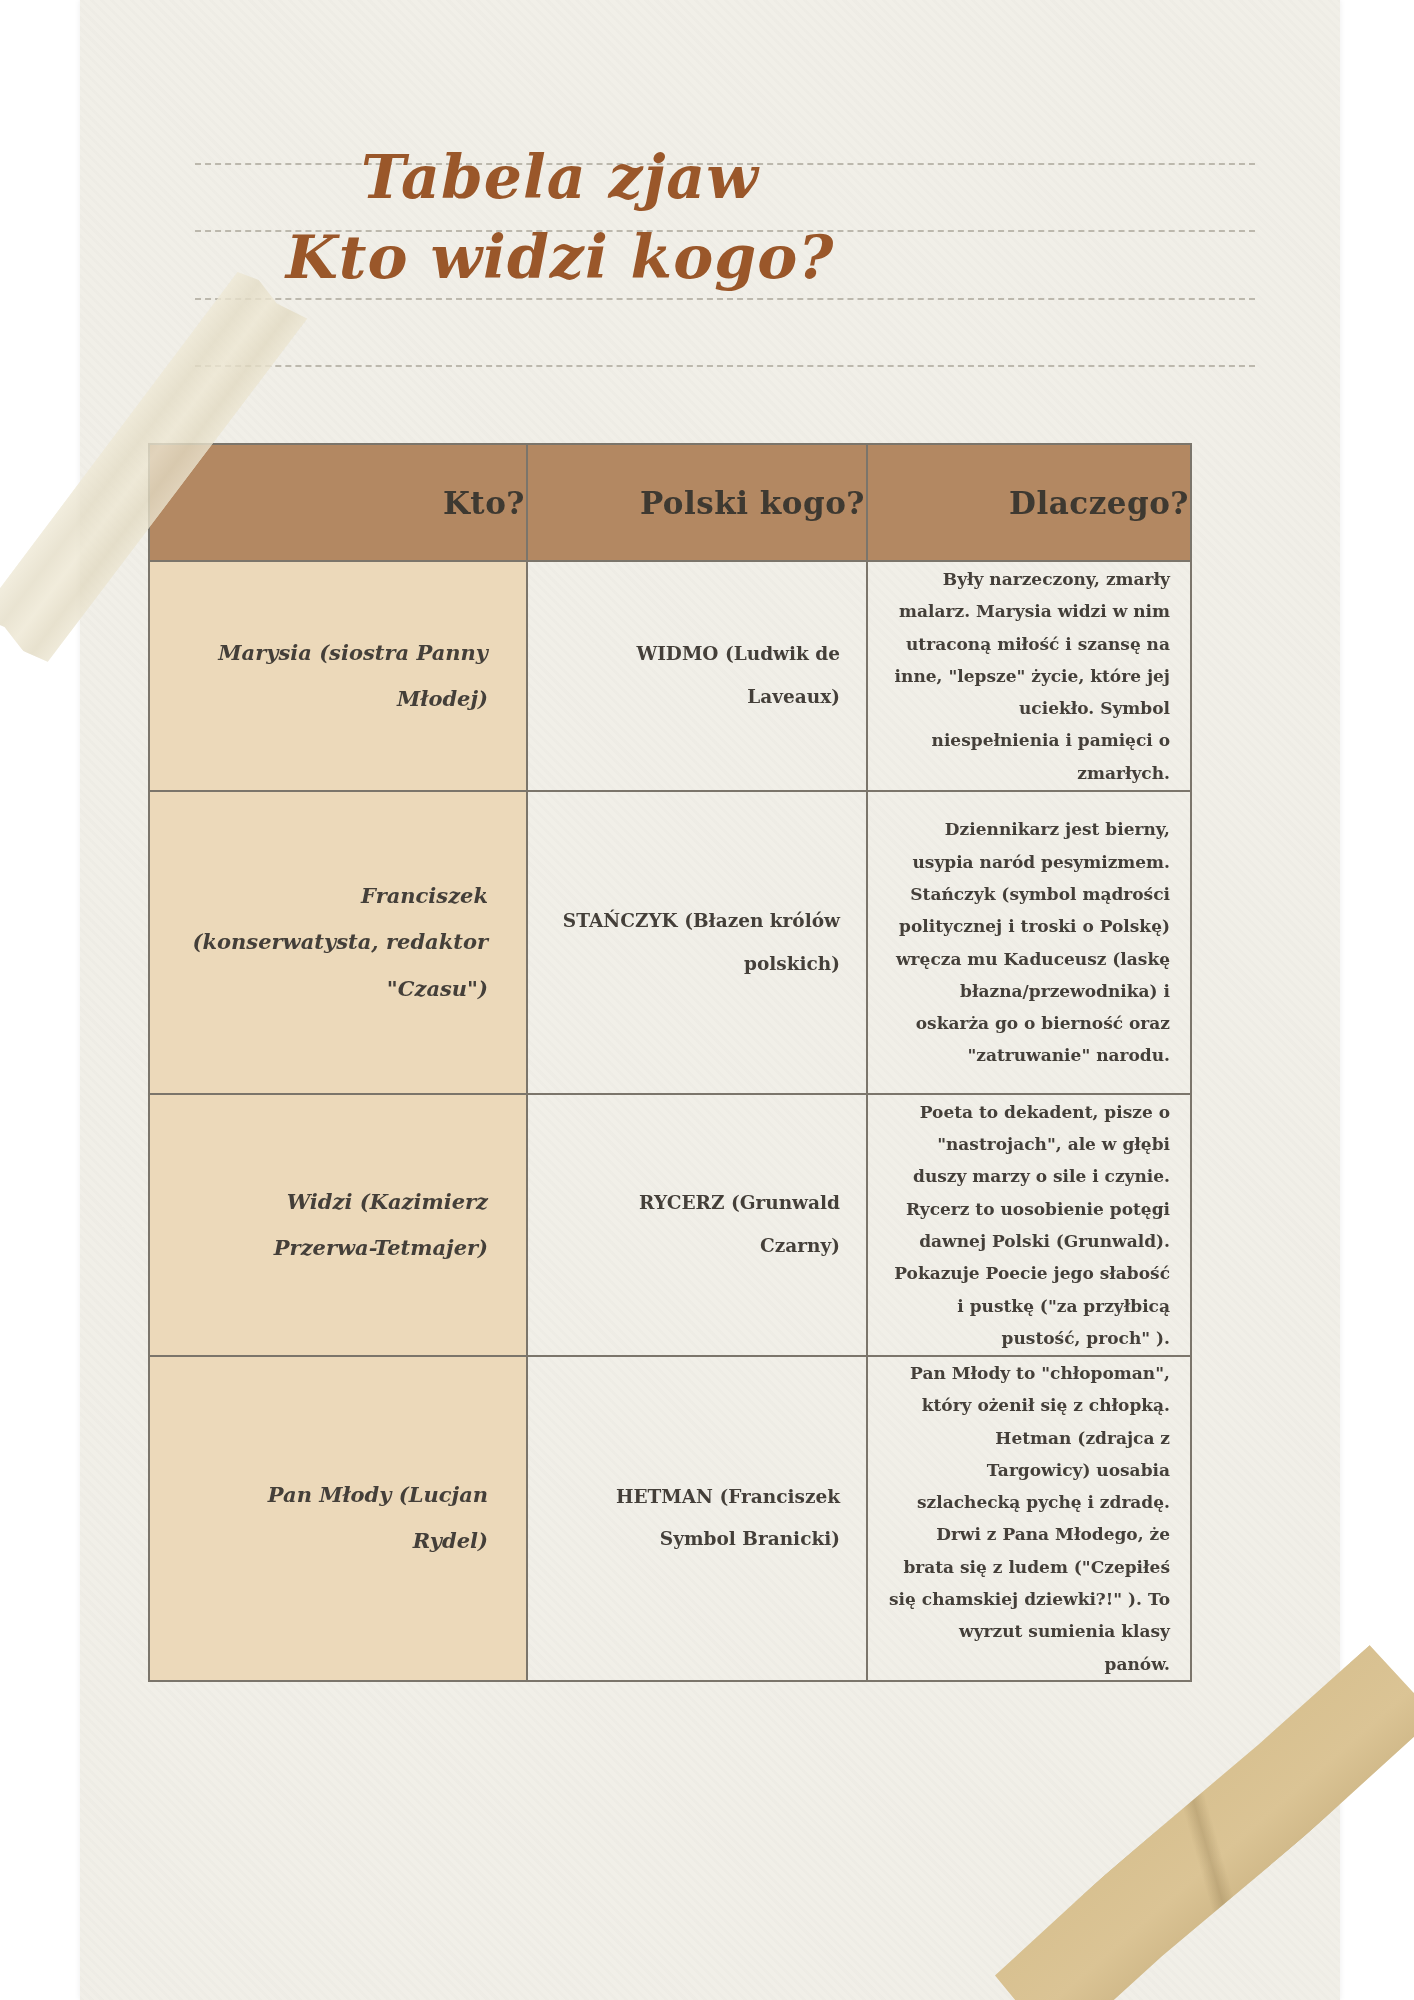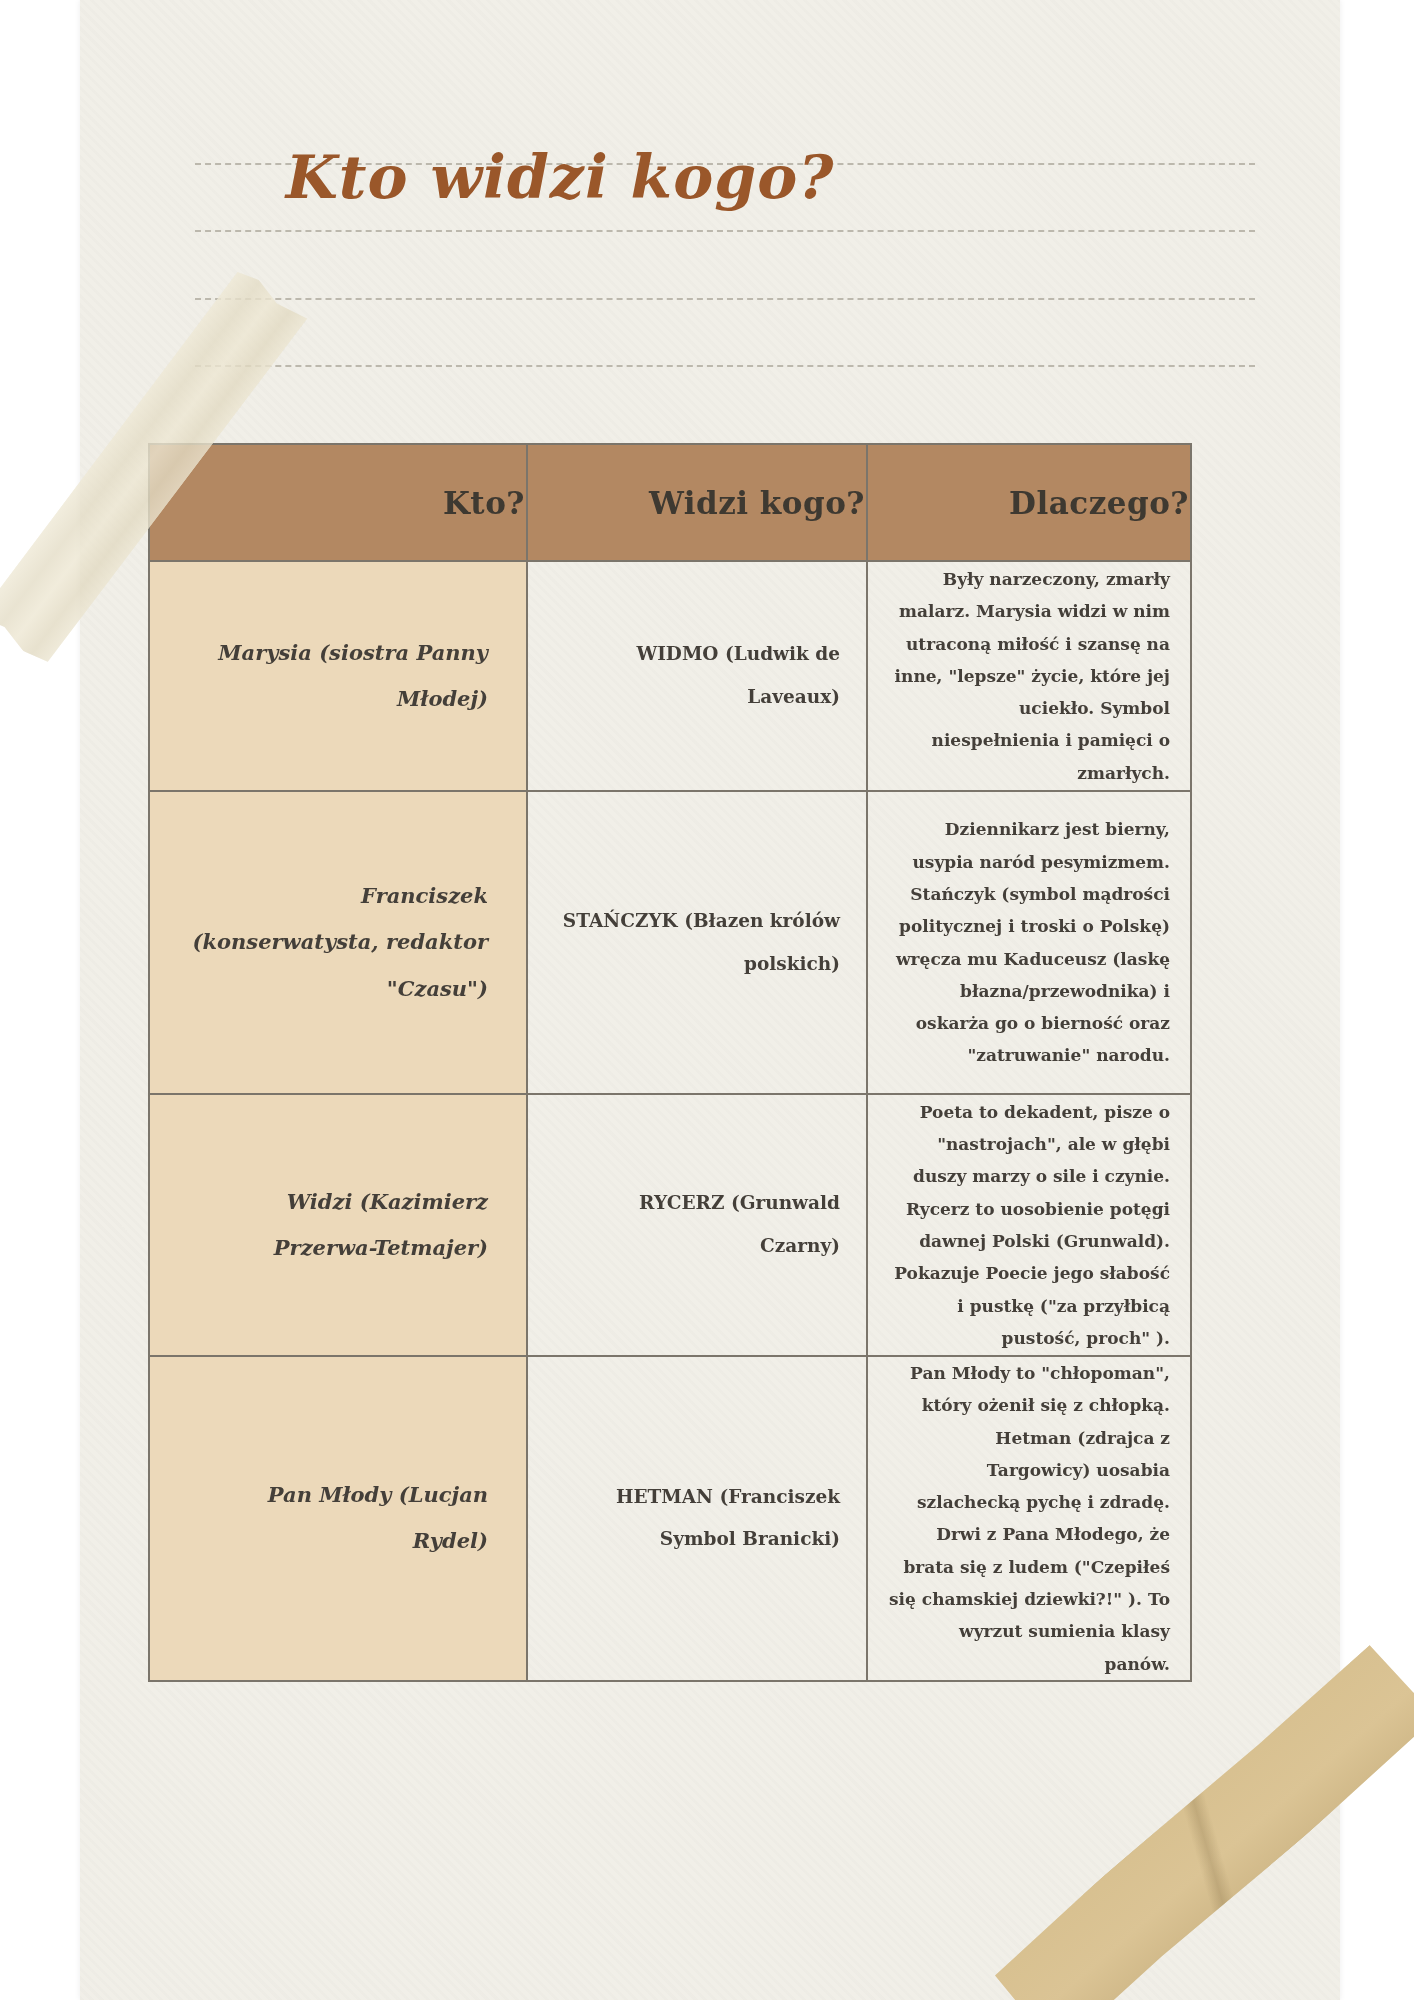--- a/index.html
+++ b/index.html
@@ -79,33 +79,34 @@
 
 <div id="page">
   <div class="paper"></div>
 
   <div class="ruled l1"></div>
   <div class="ruled l2"></div>
   <div class="ruled l3"></div>
   <div class="ruled l4"></div>
 
   <div class="title-wrap">
+    <div>Tabela zjaw</div>
     <div>Kto widzi kogo?</div>
   </div>
 
   <table class="zjawy">
     <colgroup>
       <col style="width:378px">
         <col style="width:340px">
         <col style="width:324px">
     </colgroup>
     <tbody>
         <tr>
       <th class="hdr">Kto?</th>
-      <th class="hdr">Widzi kogo?</th>
+      <th class="hdr">Polski kogo?</th>
       <th class="hdr">Dlaczego?</th>
     </tr>
     <tr class="r1">
       <td class="kto">Marysia (siostra Panny Młodej)</td>
       <td class="widzi">WIDMO (Ludwik de Laveaux)</td>
       <td class="dlaczego">Były narzeczony, zmarły malarz. Marysia widzi w nim utraconą miłość i szansę na inne, "lepsze" życie, które jej uciekło. Symbol niespełnienia i pamięci o zmarłych.</td>
     </tr>
     <tr class="r2">
       <td class="kto">Franciszek (konserwatysta, redaktor "Czasu")</td>
       <td class="widzi">STAŃCZYK (Błazen królów polskich)</td>

